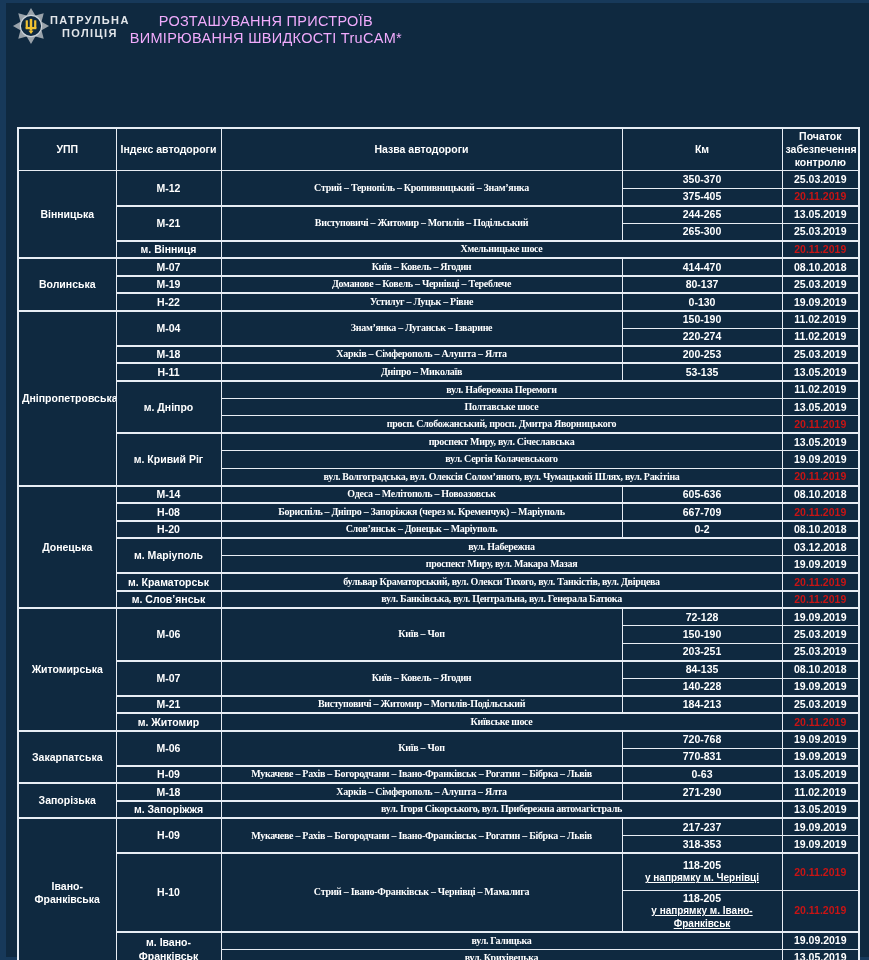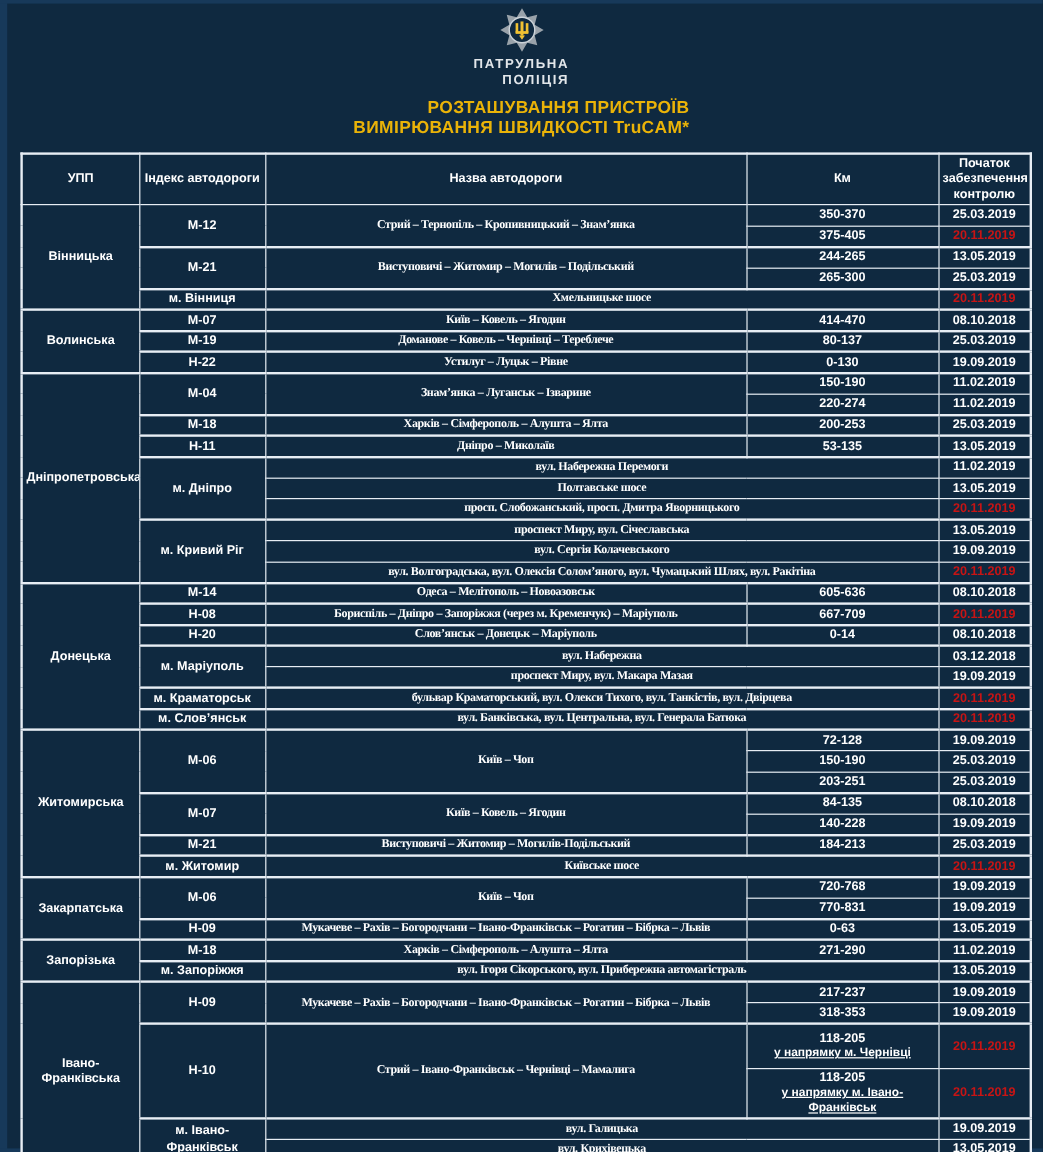--- a/index.html
+++ b/index.html
@@ -11,28 +11,28 @@
     position:relative;
   }
   
   .edge { position:absolute; background:#17395a; z-index:0; }
   .edge.left { left:0; top:0; width:6px; height:100%; }
   .edge.top { left:0; top:0; width:100%; height:3px; }
   .edge.bottom { left:0; bottom:0; width:100%; height:3px; }
 
   .masthead {
     position:absolute; top:5px; left:0; width:100%;
-    display:flex; flex-direction:column; align-items:center;
-    z-index:2; text-align:right;
+    display:flex; flex-direction:row; align-items:center;
+    z-index:2; text-align:center;padding-left:12px;
   }
   .badge { width:38px; height:40px; }
   .org { margin-top:3px; font-size:11px; font-weight:bold; letter-spacing:1.4px;
          color:#e2e6ea; line-height:13px; }
-  .title { margin-top:8px; font-size:14.5px; font-weight:bold; letter-spacing:.3px;
-           color:#eab308; line-height:16.5px; }
+  .title { margin-top:8px; font-size:14.5px; font-weight:normal; letter-spacing:.3px;
+           color:#f0abfc; line-height:16.5px; }
 
   table.trucam {
     position:absolute; left:17px; top:127px; width:841px;
     border-collapse:collapse; table-layout:fixed; z-index:1;
     background:#0f2940;
   }
   table.trucam th, table.trucam td {
     border:1px solid #e7edf4;
     font-weight:bold; text-align:center; vertical-align:middle;
     padding:1px 3px; line-height:1.25; color:#ffffff;
@@ -205,21 +205,21 @@
     </tr>
     <tr class="g">
       <td class="road">Н-08</td>
       <td class="name">Бориспіль – Дніпро – Запоріжжя (через м. Кременчук) – Маріуполь</td>
       <td class="km">667-709</td>
       <td class="date hl">20.11.2019</td>
     </tr>
     <tr class="g">
       <td class="road">Н-20</td>
       <td class="name">Слов’янськ – Донецьк – Маріуполь</td>
-      <td class="km">0-14</td>
+      <td class="km">0-2</td>
       <td class="date">08.10.2018</td>
     </tr>
     <tr class="g">
       <td class="road" rowspan="2">м. Маріуполь</td>
       <td class="name" colspan="2">вул. Набережна</td>
       <td class="date">03.12.2018</td>
     </tr>
     <tr>
       <td class="name" colspan="2">проспект Миру, вул. Макара Мазая</td>
       <td class="date">19.09.2019</td>

